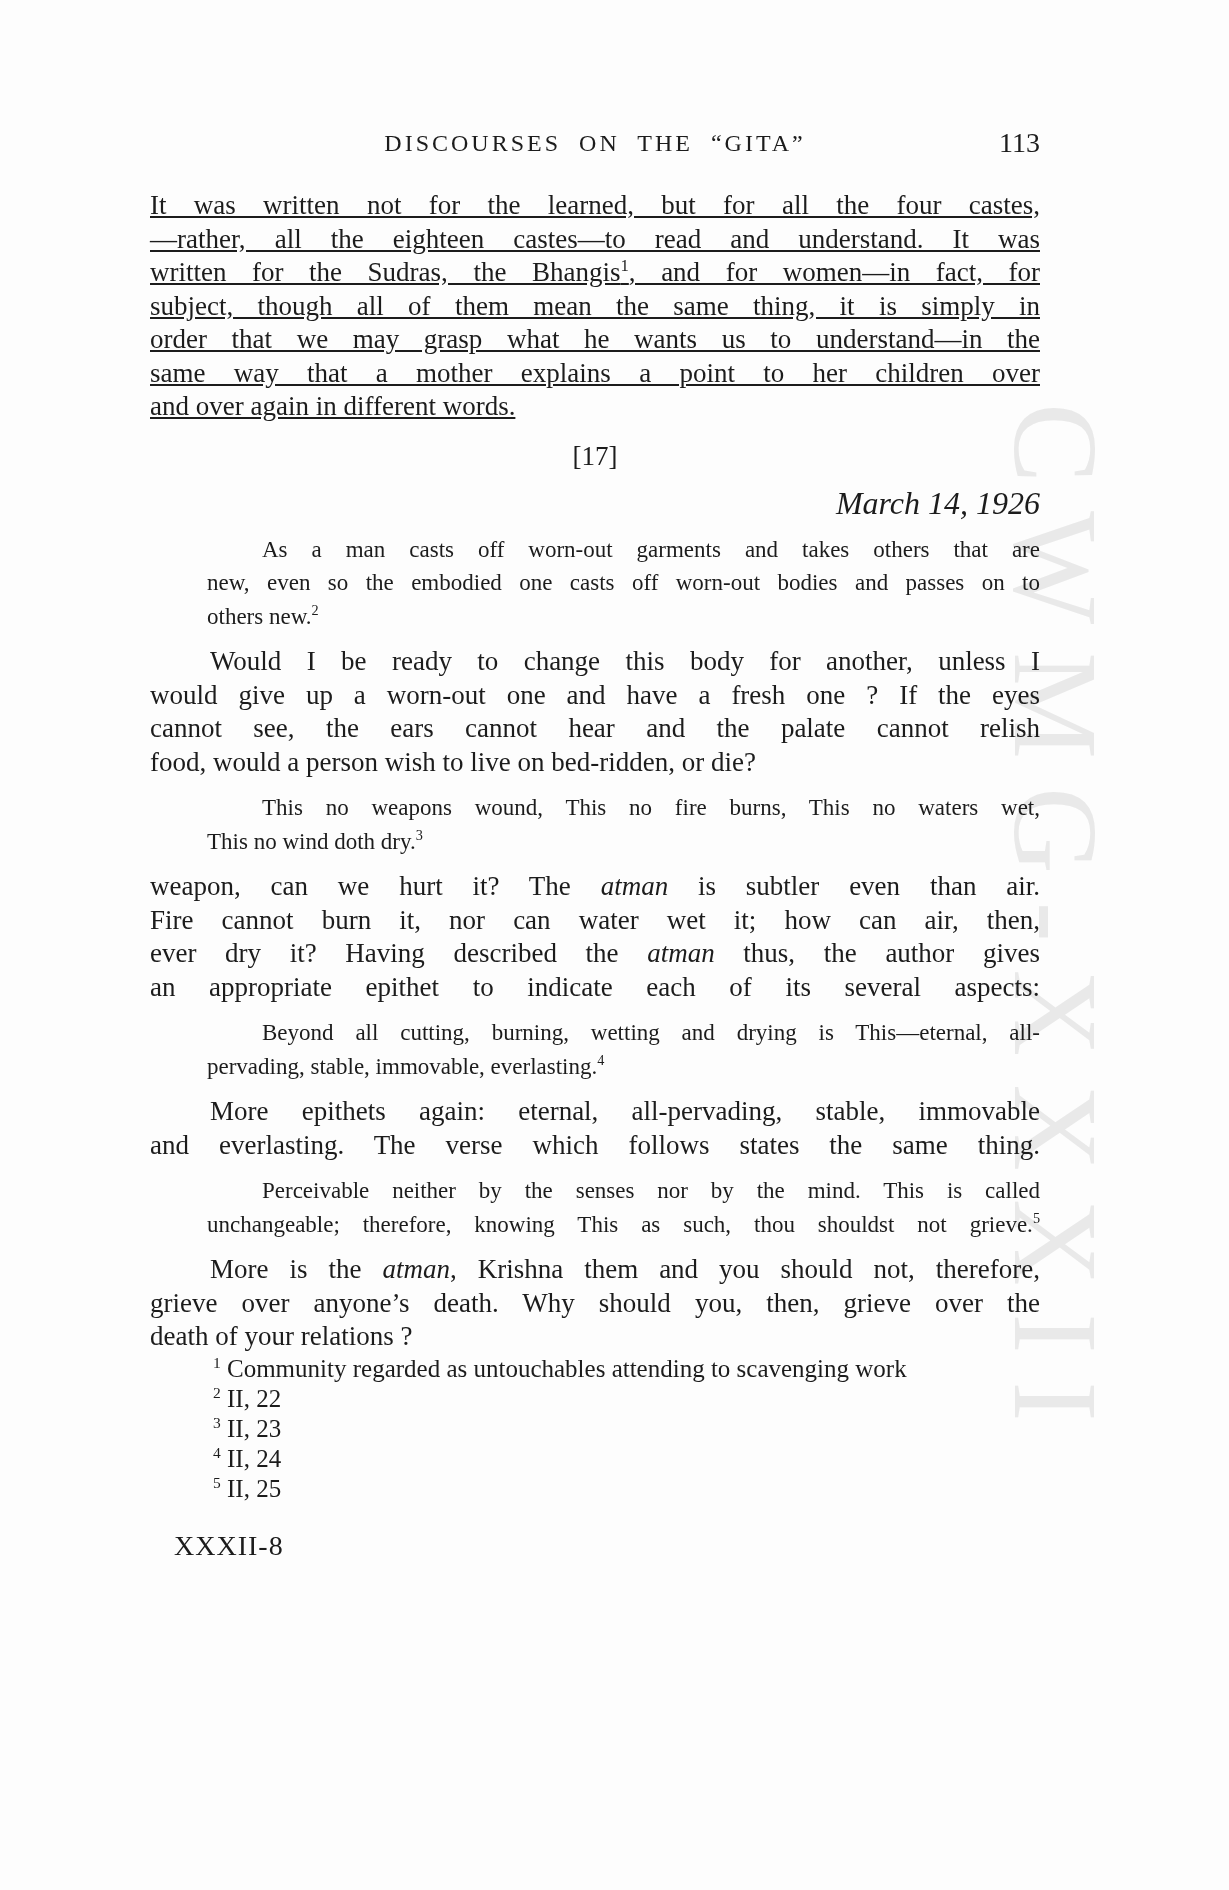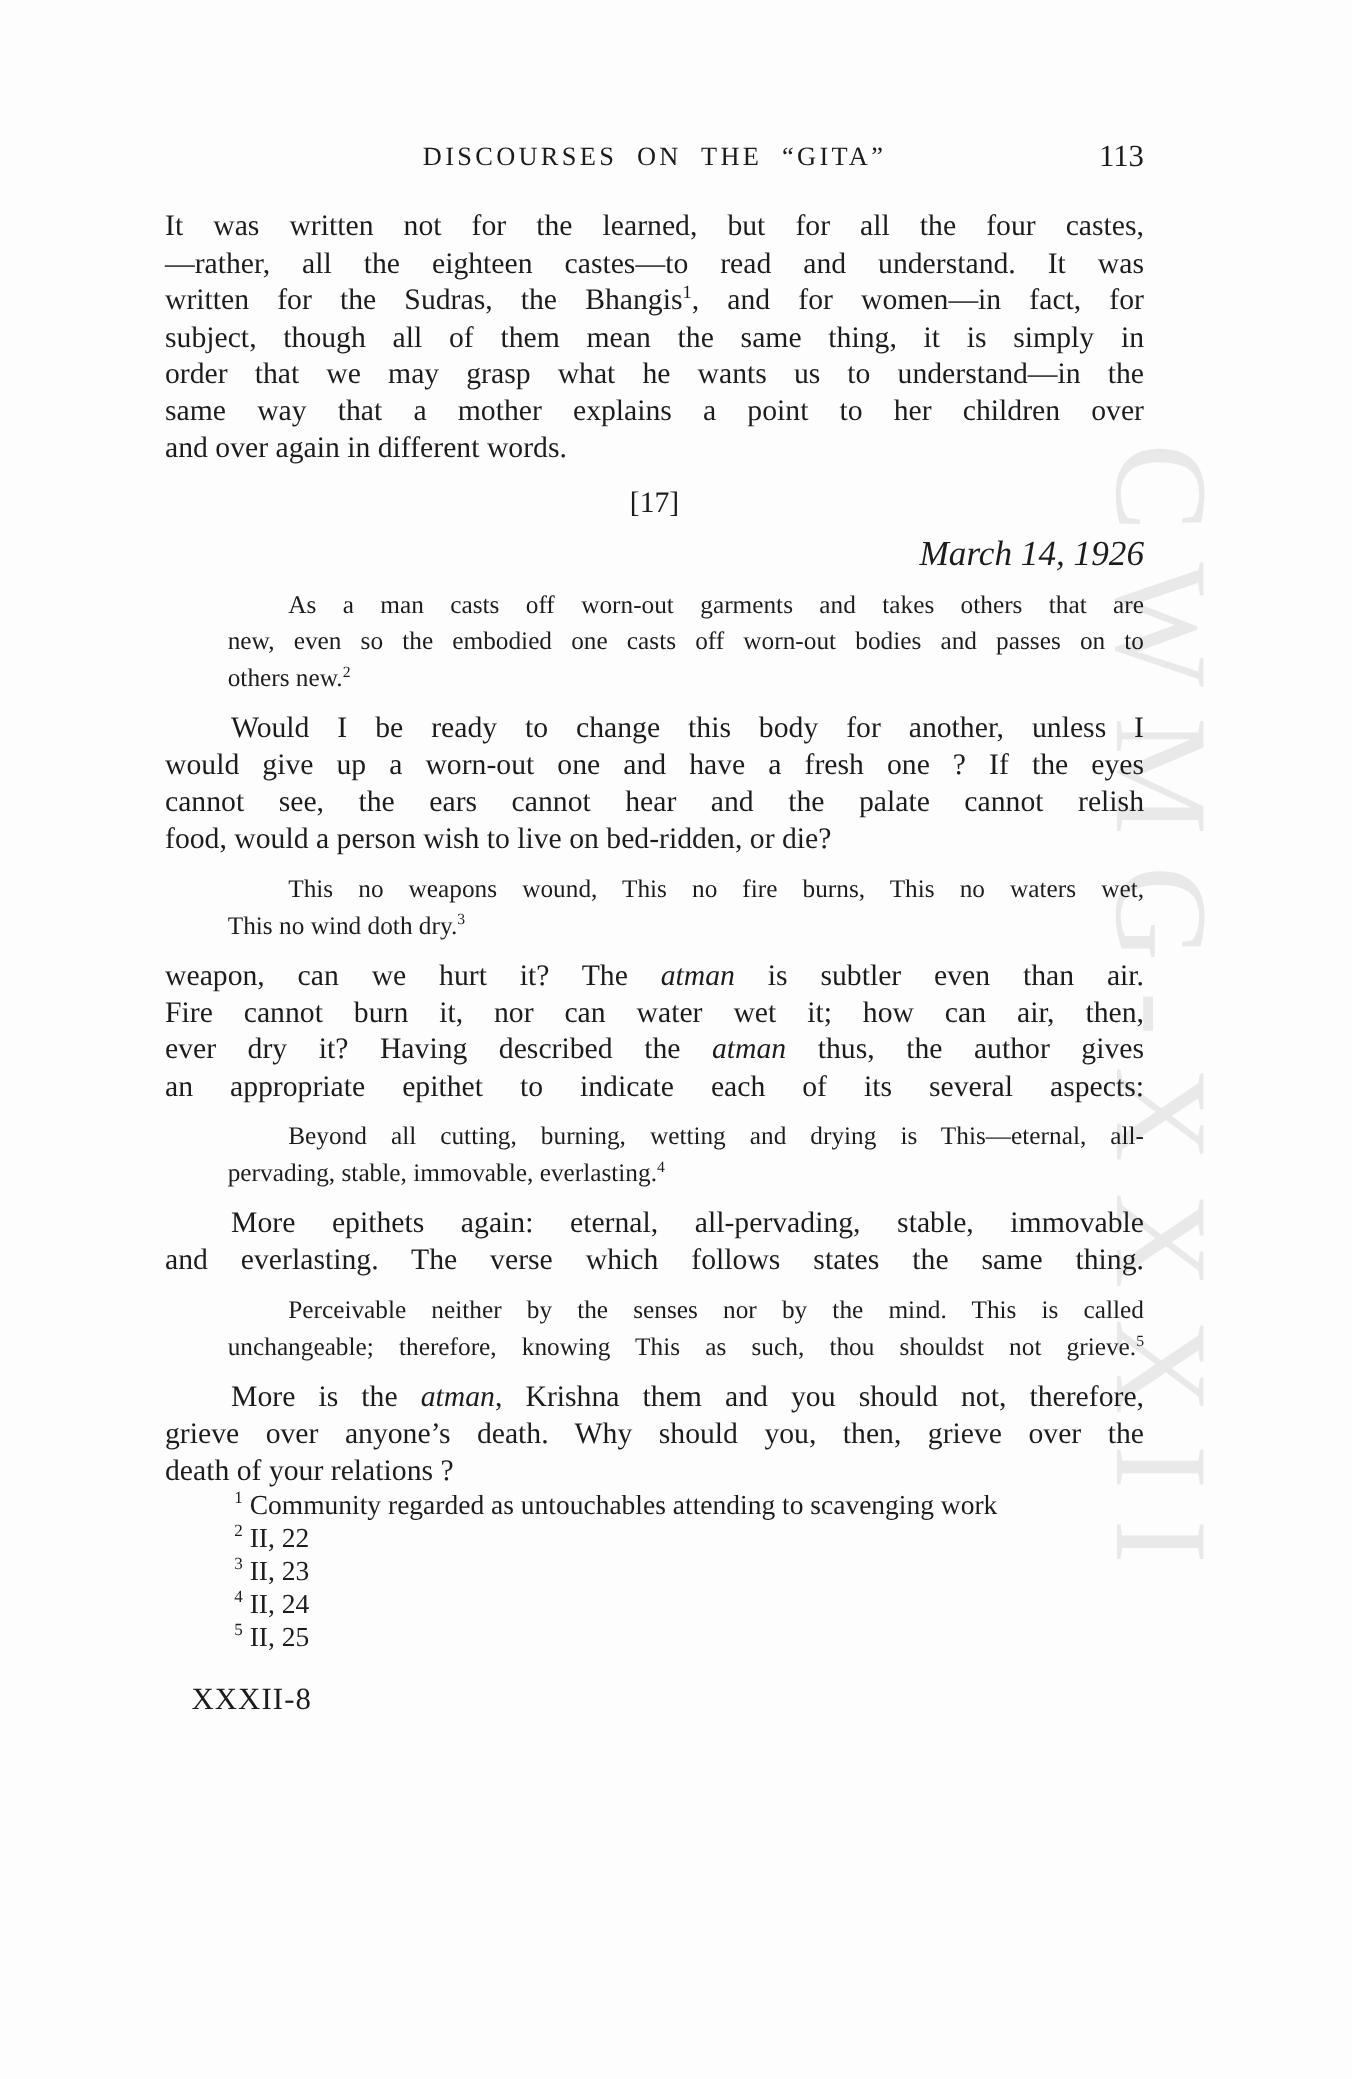--- a/index.html
+++ b/index.html
@@ -37,21 +37,21 @@
   .page-number {
     position:absolute; right:0; top:0;
     font-size:28px; line-height:34px;
   }
   .textblock {
     position:absolute; left:150px; top:189px; width:890px; z-index:1;
   }
   .line { font-size:27px; line-height:33.5px; }
   .j { text-align:justify; text-align-last:justify; text-justify:inter-word; }
   .para { margin-top:12px; }
-  .para.first { margin-top:0; }
+  .para.first { margin-top:0;text-decoration:underline; }
   .indent1 { text-indent:60px; }
   .quote { margin-top:12px; margin-left:57px; width:833px; }
   .quote .line { font-size:23px; line-height:33.5px; }
   .qfirst { text-indent:55px; }
   .section-marker { margin-top:16px; text-align:center; font-size:27px; line-height:33.5px; }
   .date-line { margin-top:14px; text-align:right; font-style:italic; font-size:32px; line-height:33.5px; }
   .it { font-style:italic; }
   sup { font-size:0.62em; vertical-align:super; line-height:0; }
   .footnotes { margin-left:63px; }
   .fnline { font-size:25px; line-height:30px; }

